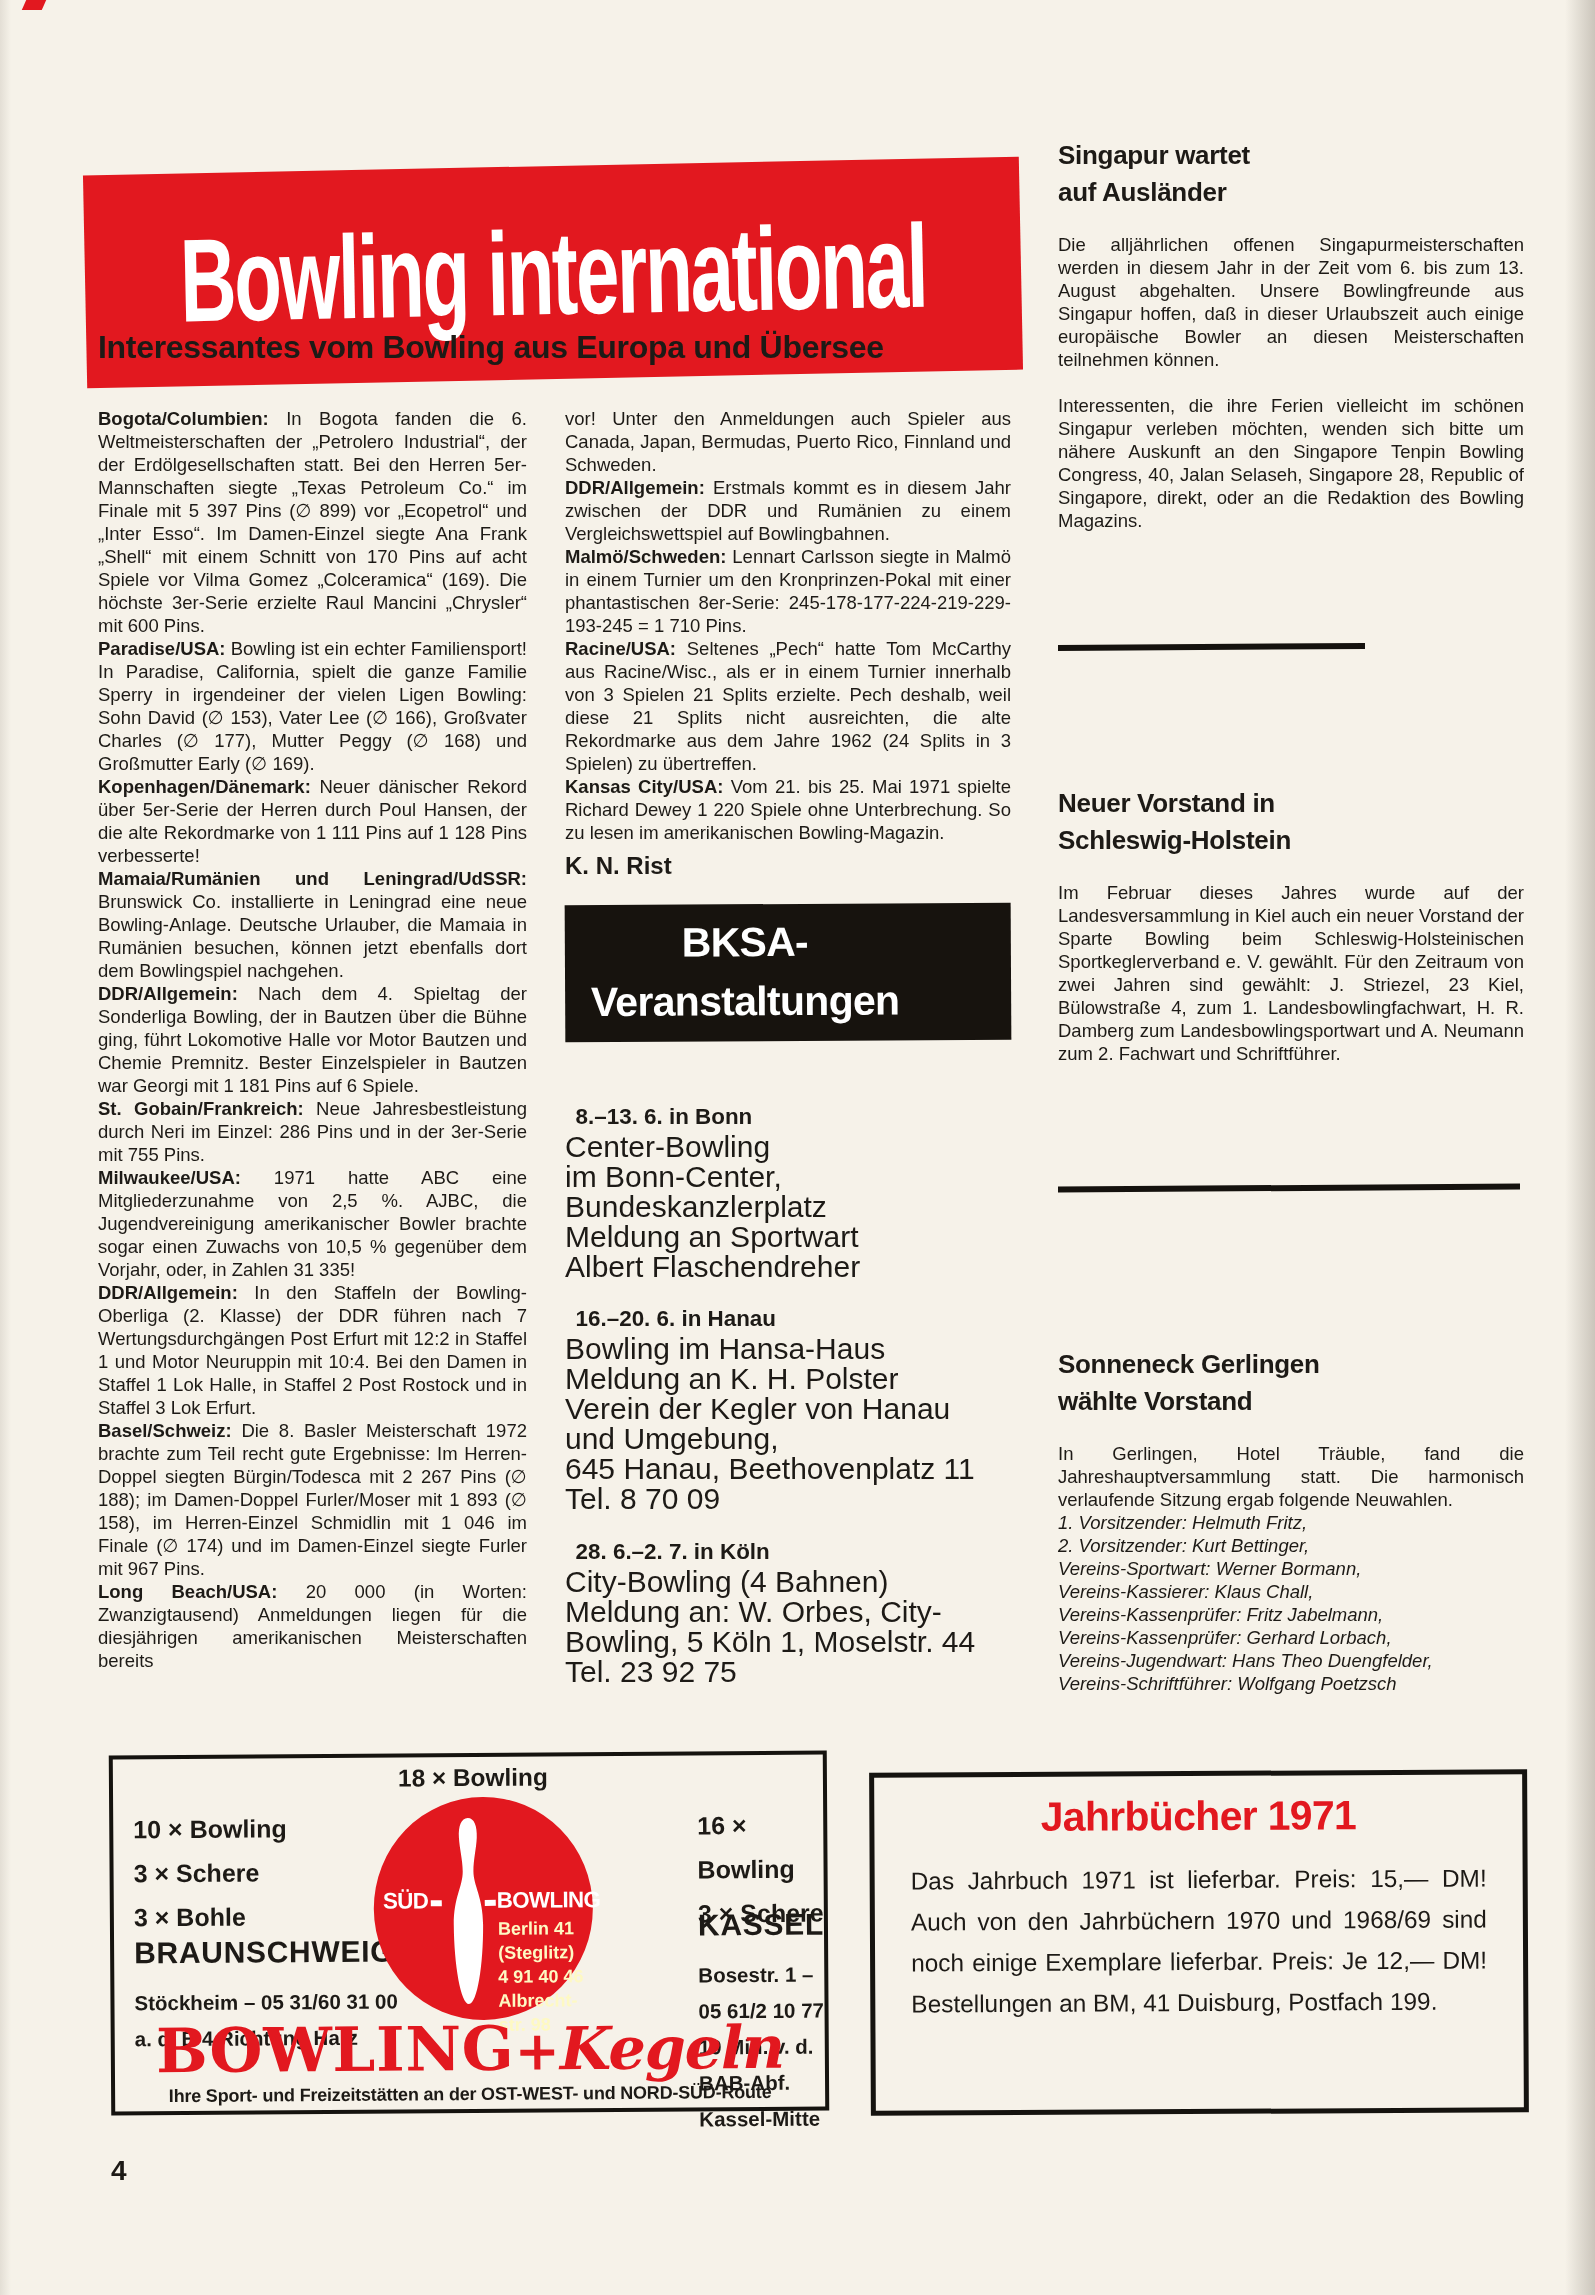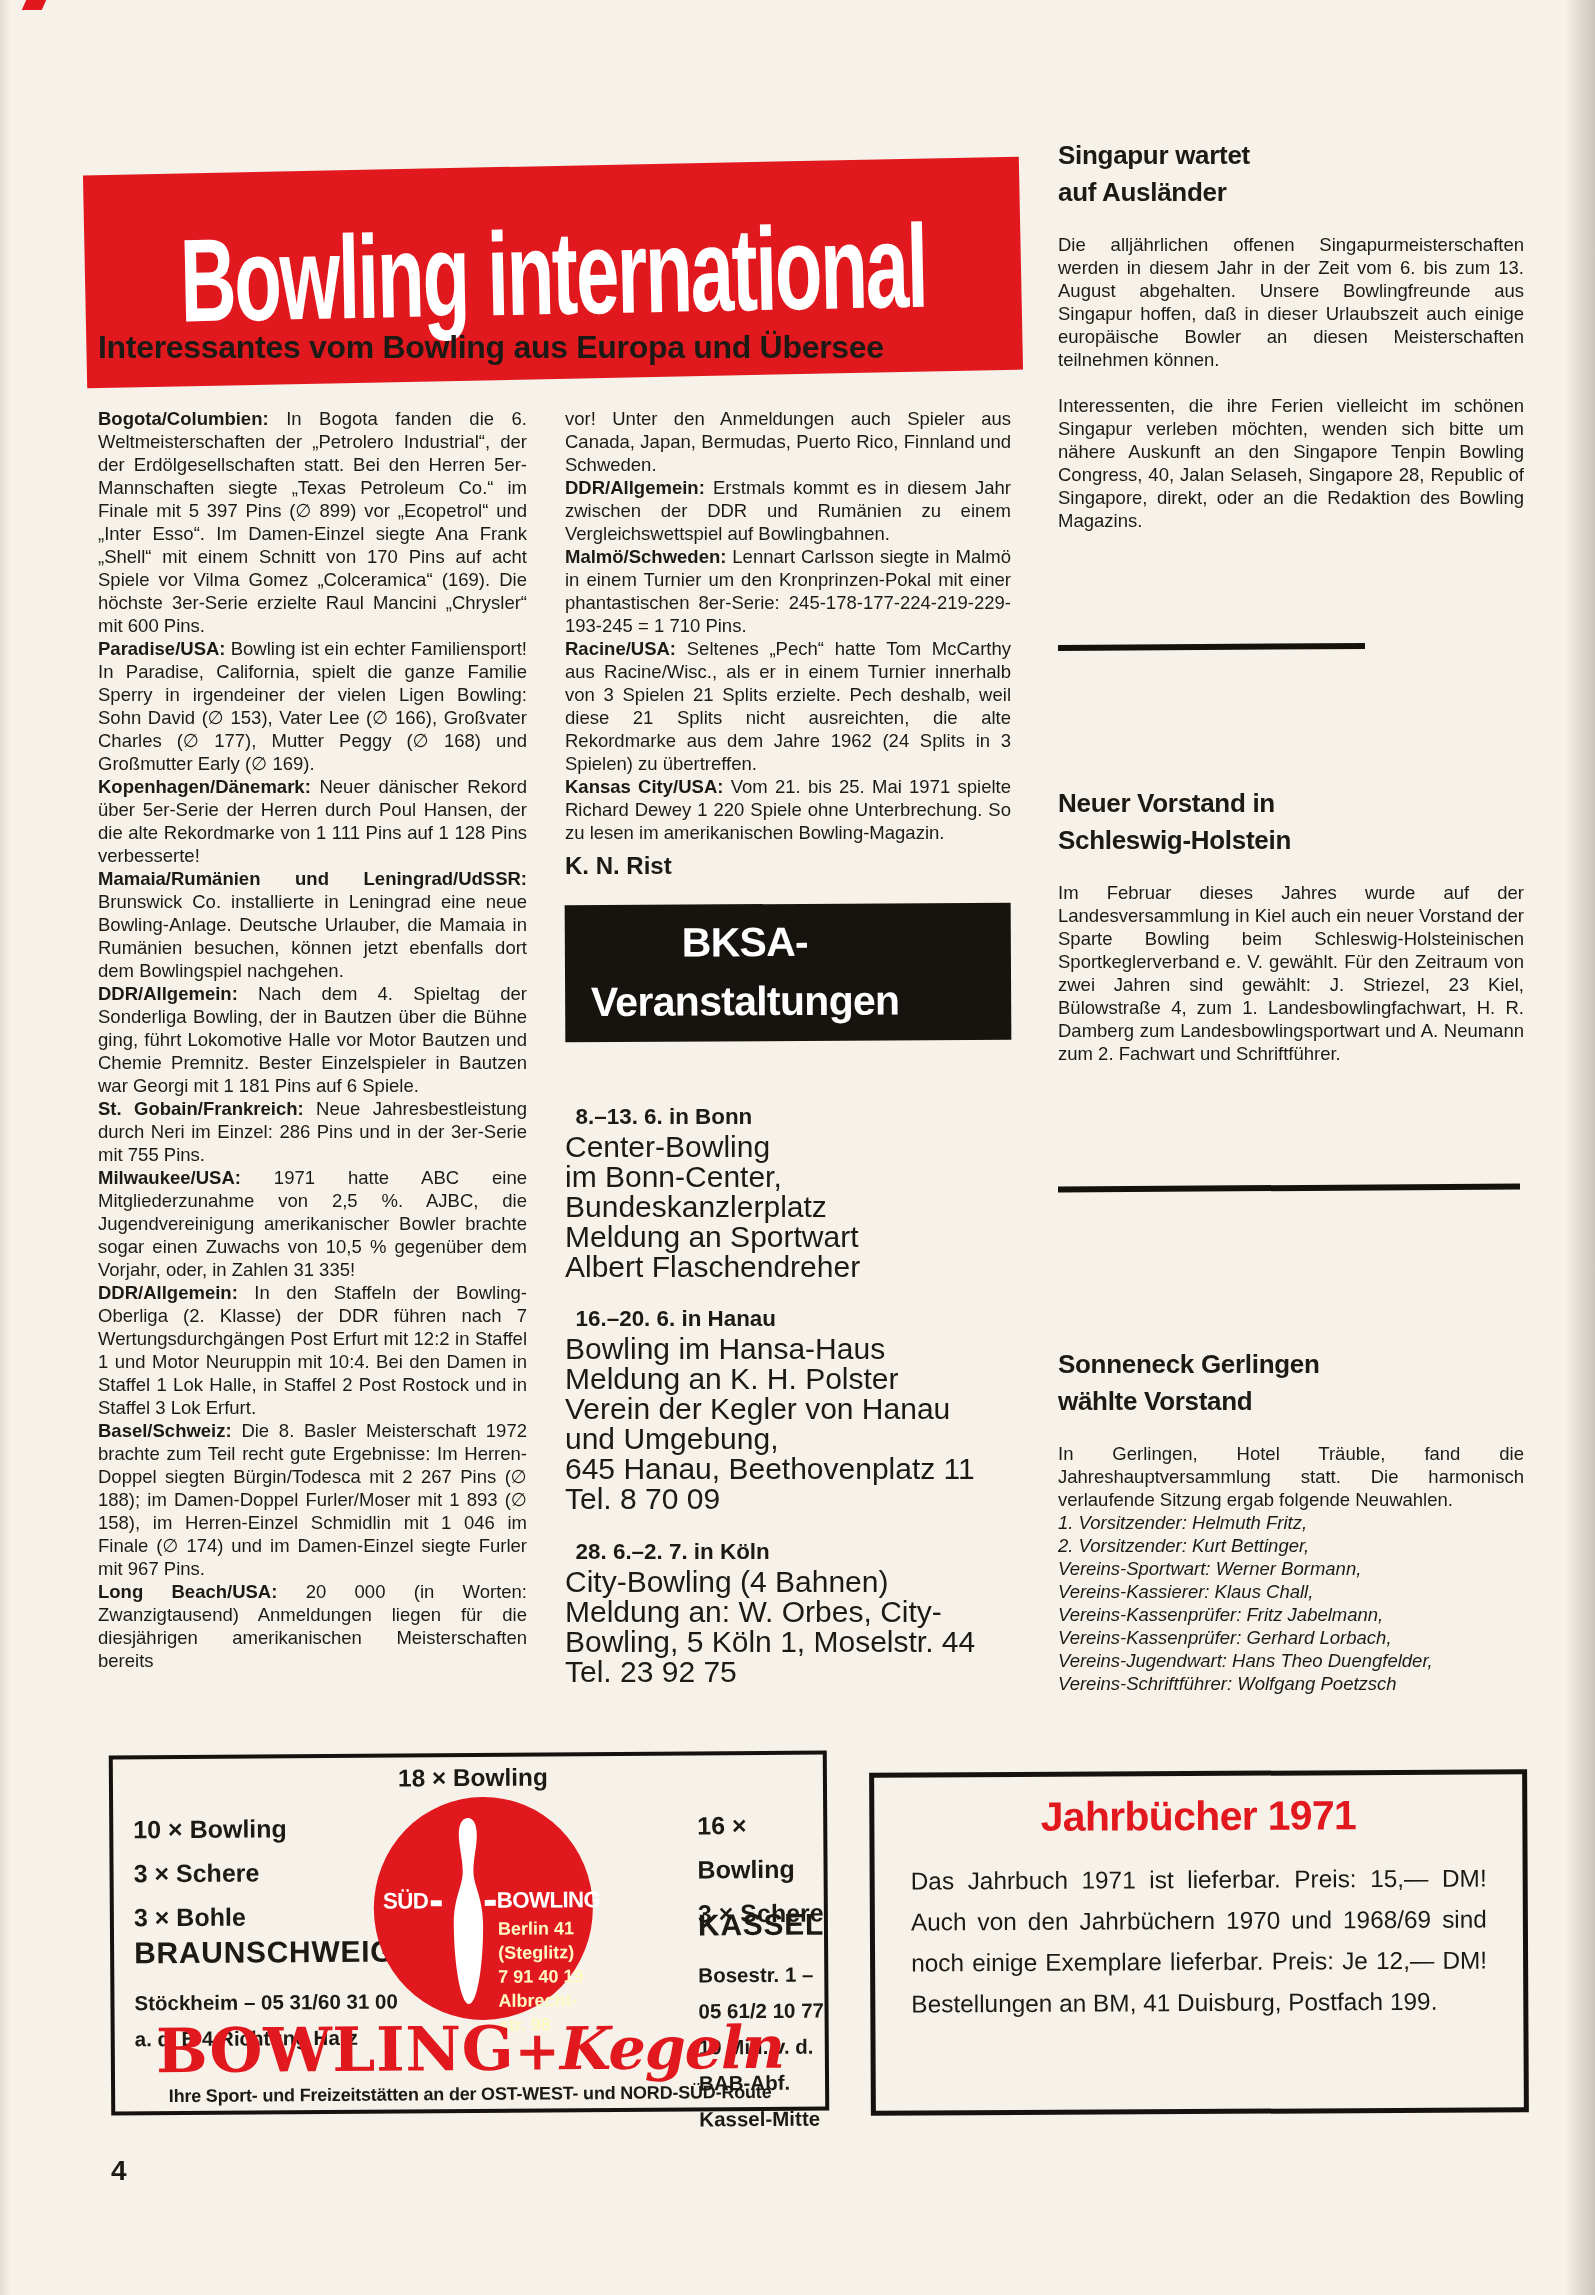--- a/index.html
+++ b/index.html
@@ -200,21 +200,21 @@
     <svg class="pin" viewBox="0 0 40 100" preserveAspectRatio="none">
       <path d="M20 3 C25 3 27.5 7 27 13 C26.6 18.5 24.2 24 24.2 30 C24.2 37.5 31.5 43 31.5 57 C31.5 77 26.5 97 20 97 C13.5 97 8.5 77 8.5 57 C8.5 43 15.8 37.5 15.8 30 C15.8 24 13.4 18.5 13 13 C12.5 7 15 3 20 3 Z" fill="#ffffff"></path>
     </svg>
     <div class="logo-hyphen-l"></div>
     <div class="logo-hyphen-r"></div>
     <div class="logo-sued">SÜD</div>
     <div class="logo-bowling">BOWLING</div>
     <div class="logo-address" id="sued-logo-address">
         <div>Berlin 41</div>
         <div>(Steglitz)</div>
-        <div>7 91 40 19</div>
+        <div>4 91 40 46</div>
         <div>Albrecht-</div>
         <div>str. 98</div>
       </div>
   </div>
 
   <div class="sued-right-offers" id="sued-right-offers">
       <div>16 × Bowling</div>
       <div>3 × Schere</div>
     </div>
   <div class="sued-right-city">KASSEL</div>

